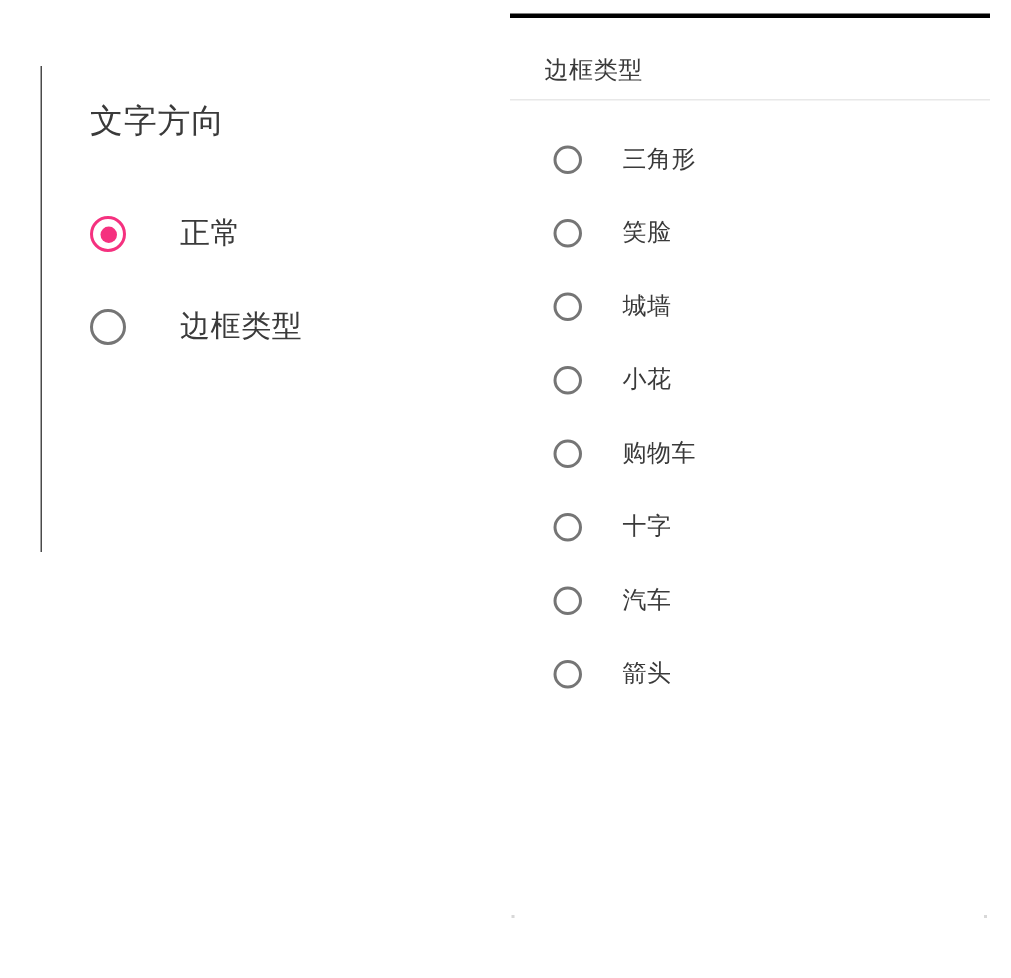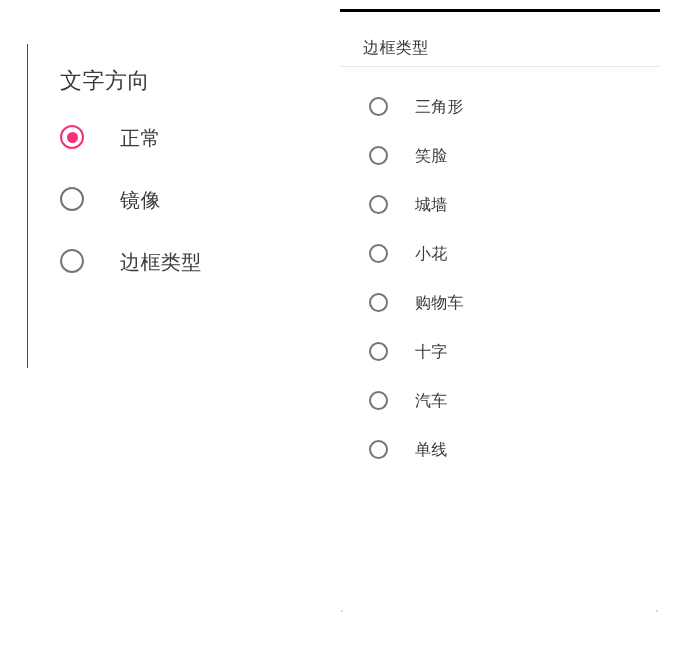--- a/index.html
+++ b/index.html
@@ -47,20 +47,21 @@
   #left-options {
     position: absolute;
     left: 60px;
     top: 113px;
     width: 250px;
   }
   .lrow {
     position: relative;
     height: 62px;
     display: flex;
+    align-items: center;
   }
   .lradio {
     position: relative;
     width: 24px;
     height: 24px;
     flex: 0 0 24px;
     box-sizing: border-box;
     border: 2px solid #757575;
     border-radius: 50%;
     background: transparent;
@@ -190,24 +191,20 @@
 
   <div id="left-heading">文字方向</div>
 
   <div id="left-options">
       <div class="lrow on">
         <span class="lradio"></span>
         <span class="llabel">正常</span>
       </div>
       <div class="lrow">
         <span class="lradio"></span>
-        <span class="llabel">镜像</span>
-      </div>
-      <div class="lrow">
-        <span class="lradio"></span>
         <span class="llabel">边框类型</span>
       </div>
     </div>
 
 </div>
 
 <div id="right-panel">
 
   <div id="right-topbar"></div>
 
@@ -239,20 +236,20 @@
       <div class="rrow">
         <span class="rradio"></span>
         <span class="rlabel">十字</span>
       </div>
       <div class="rrow">
         <span class="rradio"></span>
         <span class="rlabel">汽车</span>
       </div>
       <div class="rrow">
         <span class="rradio"></span>
-        <span class="rlabel">单线</span>
+        <span class="rlabel">箭头</span>
       </div>
     </div>
 
   <div class="corner-dot" id="corner-dot-left"></div>
   <div class="corner-dot" id="corner-dot-right"></div>
 
 </div>
 
 </body></html>

